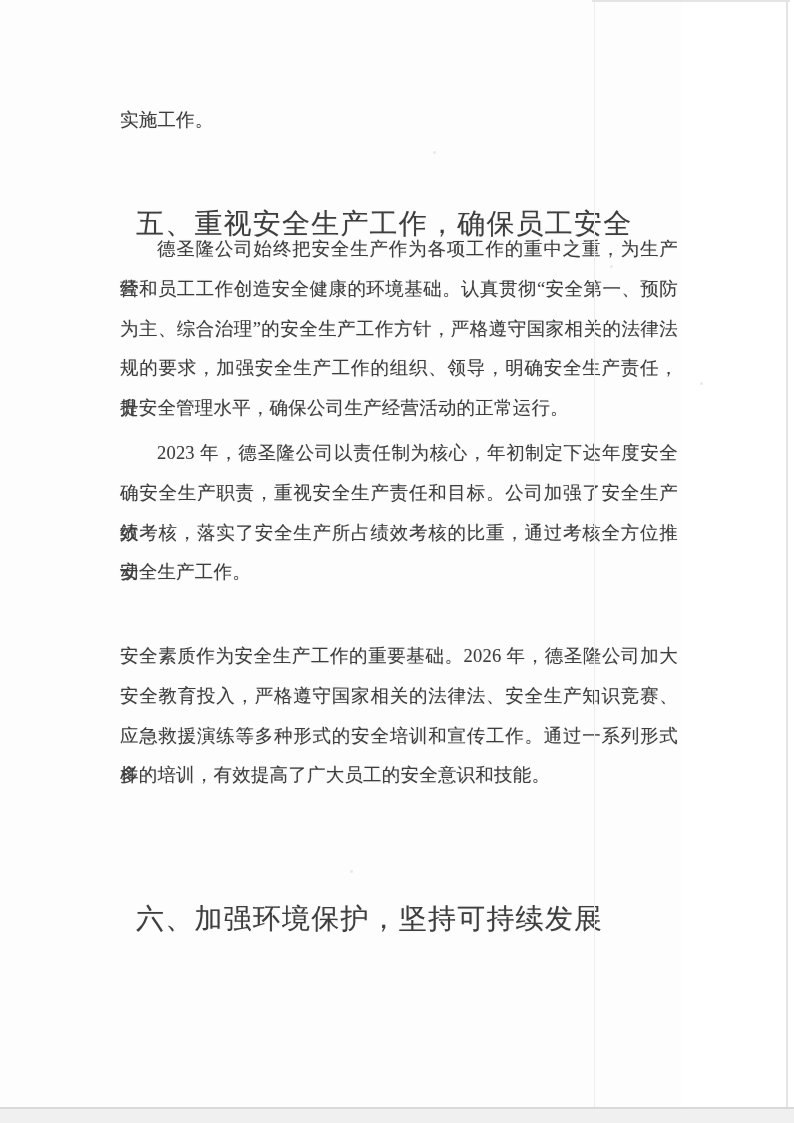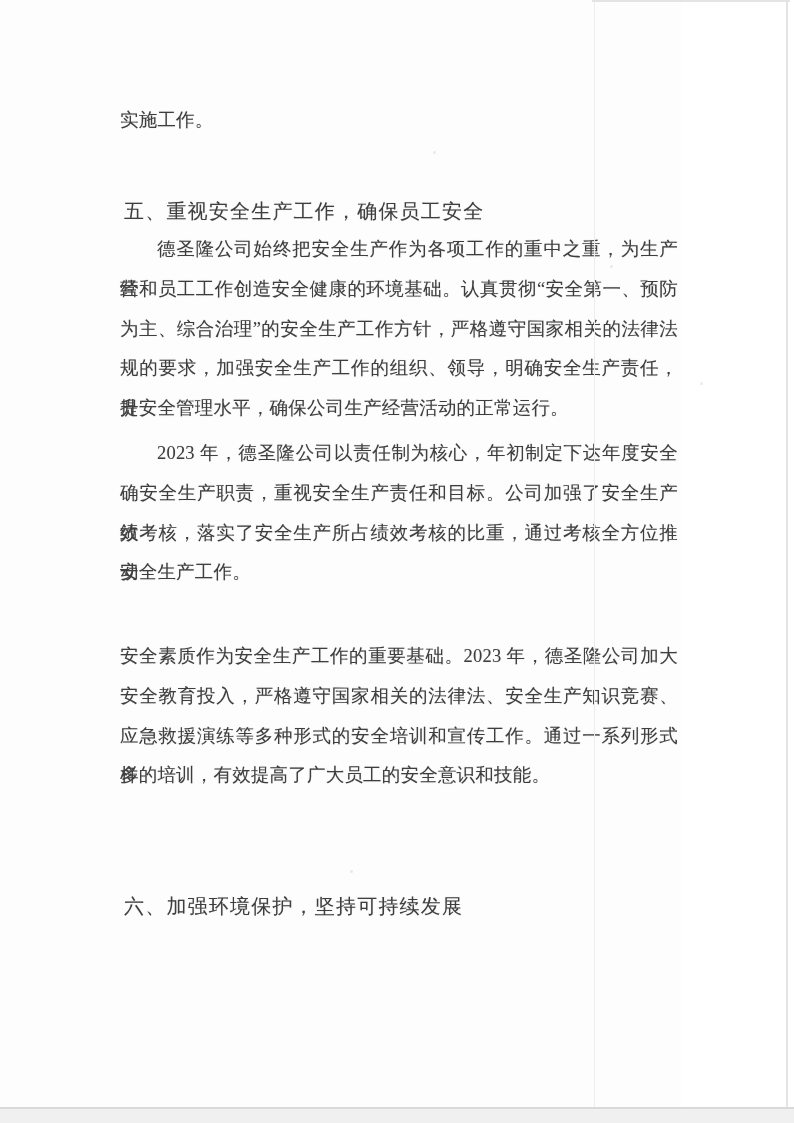--- a/index.html
+++ b/index.html
@@ -35,22 +35,22 @@
     text-shadow:0 0 1px rgba(90,90,90,0.35);
   }
   .ln.j{
     white-space:normal;
     text-align:justify;
     text-align-last:justify;
   }
   .ln.ind{text-indent:2em;}
   .heading{
     position:absolute;left:0;width:558px;
-    margin:4px;
-    font-size:20px;font-weight:normal;
+    margin:16px;
+    font-size:28px;font-weight:normal;
     letter-spacing:1.2px;
     height:39.8px;line-height:39.8px;
     white-space:nowrap;
     text-shadow:0 0 1px rgba(90,90,90,0.35);
   }
   
   .streak-right{
     position:absolute;left:786px;top:0;width:2px;height:1108px;
     background:var(--streak);
   }
@@ -93,21 +93,21 @@
     </div>
 
     <div class="block" style="top:434px">
       <div class="ln j ind">2023 年，德圣隆公司以责任制为核心，年初制定下达年度安全</div>
       <div class="ln j">确安全生产职责，重视安全生产责任和目标。公司加强了安全生产绩</div>
       <div class="ln j">效考核，落实了安全生产所占绩效考核的比重，通过考核全方位推动</div>
       <div class="ln">安全生产工作。</div>
     </div>
 
     <div class="block" style="top:637px">
-      <div class="ln j">安全素质作为安全生产工作的重要基础。2023 年，德圣隆公司加大</div>
+      <div class="ln j">安全素质作为安全生产工作的重要基础。2026 年，德圣隆公司加大</div>
       <div class="ln j">安全教育投入，严格遵守国家相关的法律法、安全生产知识竞赛、</div>
       <div class="ln j">应急救援演练等多种形式的安全培训和宣传工作。通过一系列形式多</div>
       <div class="ln">样的培训，有效提高了广大员工的安全意识和技能。</div>
     </div>
 
     <h2 class="heading" style="top:883px">六、加强环境保护，坚持可持续发展</h2>
 
 
   </div>
 

